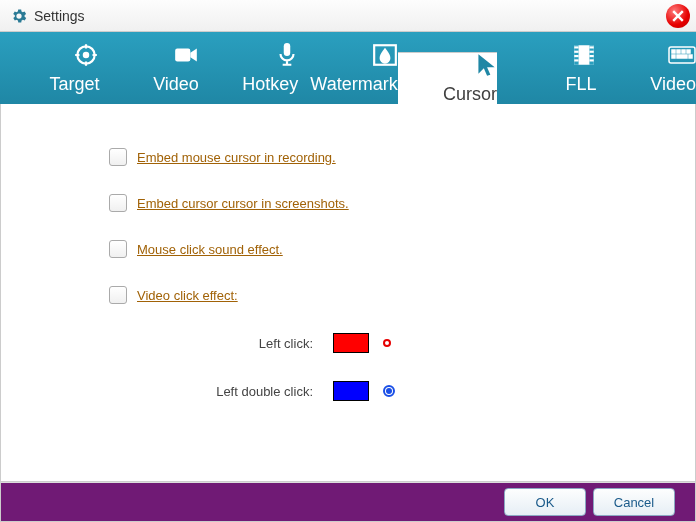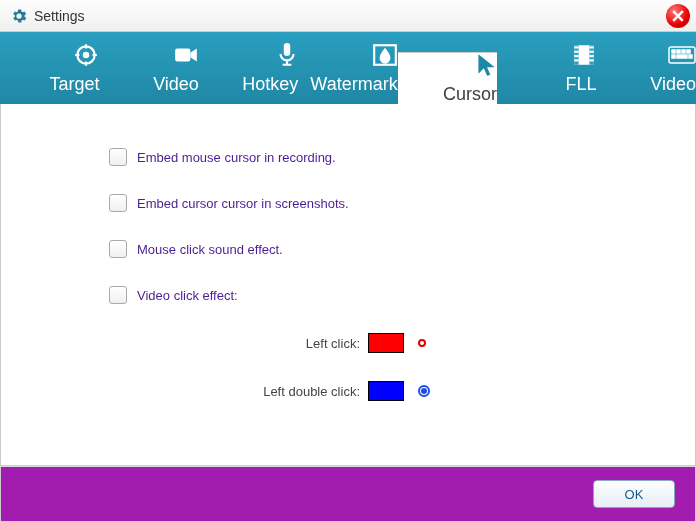--- a/index.html
+++ b/index.html
@@ -23,40 +23,40 @@
   .tab {
     flex: 1; display: flex; flex-direction: column; align-items: flex-end; justify-content: center;
     color: #fff; cursor: pointer; font-size: 18px; gap: 6px;
   }
   .tab.active { background: #fff; color: #404040; border-top: 1px solid #ccc; margin-top: 20px; }
   .tab .icon { height: 26px; display:flex; align-items:center; justify-content:center; }
   .content {
     flex: 1; background: #fff; padding: 44px 0 0 0; border: 1px solid #ccc; border-top: none;
     position: relative;
   }
-  .opt { display: flex; align-items: center; margin-left: 108px; margin-bottom: 28px; font-size: 13px; color: #4c1d95; }
+  .opt { display: flex; align-items: center; margin-left: 108px; margin-bottom: 28px; font-size: 13px; color: #a16207; text-decoration: underline; }
   .chk {
     width: 18px; height: 18px; border: 1.5px solid #aaa; border-radius: 3px; margin-right: 10px;
     background: linear-gradient(#fff,#f0f0f0); cursor: pointer;
   }
   .color-rows { margin-top: 20px; }
   .crow { display: flex; align-items: center; margin-bottom: 26px; height: 22px; }
-  .crow .lbl { width: 367px; text-align: right; font-size: 13px; color: #444; padding-right: 8px; }
+  .crow .lbl { width: 332px; text-align: right; font-size: 13px; color: #444; padding-right: 20px; }
   .swatch { width: 36px; height: 20px; border: 1px solid #000; cursor: pointer; }
   .ring-ind {
     width: 12px; height: 12px; border: 2px solid; border-radius: 50%; margin-left: 14px;
   }
   .ring-ind.red { border-color: #e60000; width:8px; height:8px;}
   .ring-ind.blue { border-color: #1a4fe6; }
   .ring-ind.blue::after{
     content:""; display:block; width:6px; height:6px; background:#1a4fe6; border-radius:50%; margin:1px auto 0;
   }
   .footer {
-    height: 56px; display: flex; justify-content: flex-end; align-items: center; gap: 7px;
-    padding-right: 20px; background: #a21caf; border: 1px solid #ccc; border-top: 1px solid #ddd;
+    height: 40px; display: flex; justify-content: flex-end; align-items: center; gap: 7px;
+    padding-right: 20px; background: #701a75; border: 1px solid #ccc; border-top: 1px solid #ddd;
   }
   .btn {
     min-width: 82px; height: 28px; border: 1px solid #8aa8c2; border-radius: 4px;
     background: linear-gradient(#fdfefe,#e6eef5); color: #1a5a8a; font-size: 13px;
     display:flex; align-items:center; justify-content:center; cursor:pointer;
   }
 </style>
 </head>
 <body>
 
@@ -184,15 +184,16 @@
       <div class="crow">
         <div class="lbl">Left double click:</div>
         <div class="swatch" style="background:#0000ff"></div>
         <div class="ring-ind blue"></div>
       </div>
     </div>
   </div>
 
   <div class="footer">
     <div class="btn">OK</div>
+    <div class="btn">Cancel</div>
   </div>
 
 </div>
 
 </body></html>

